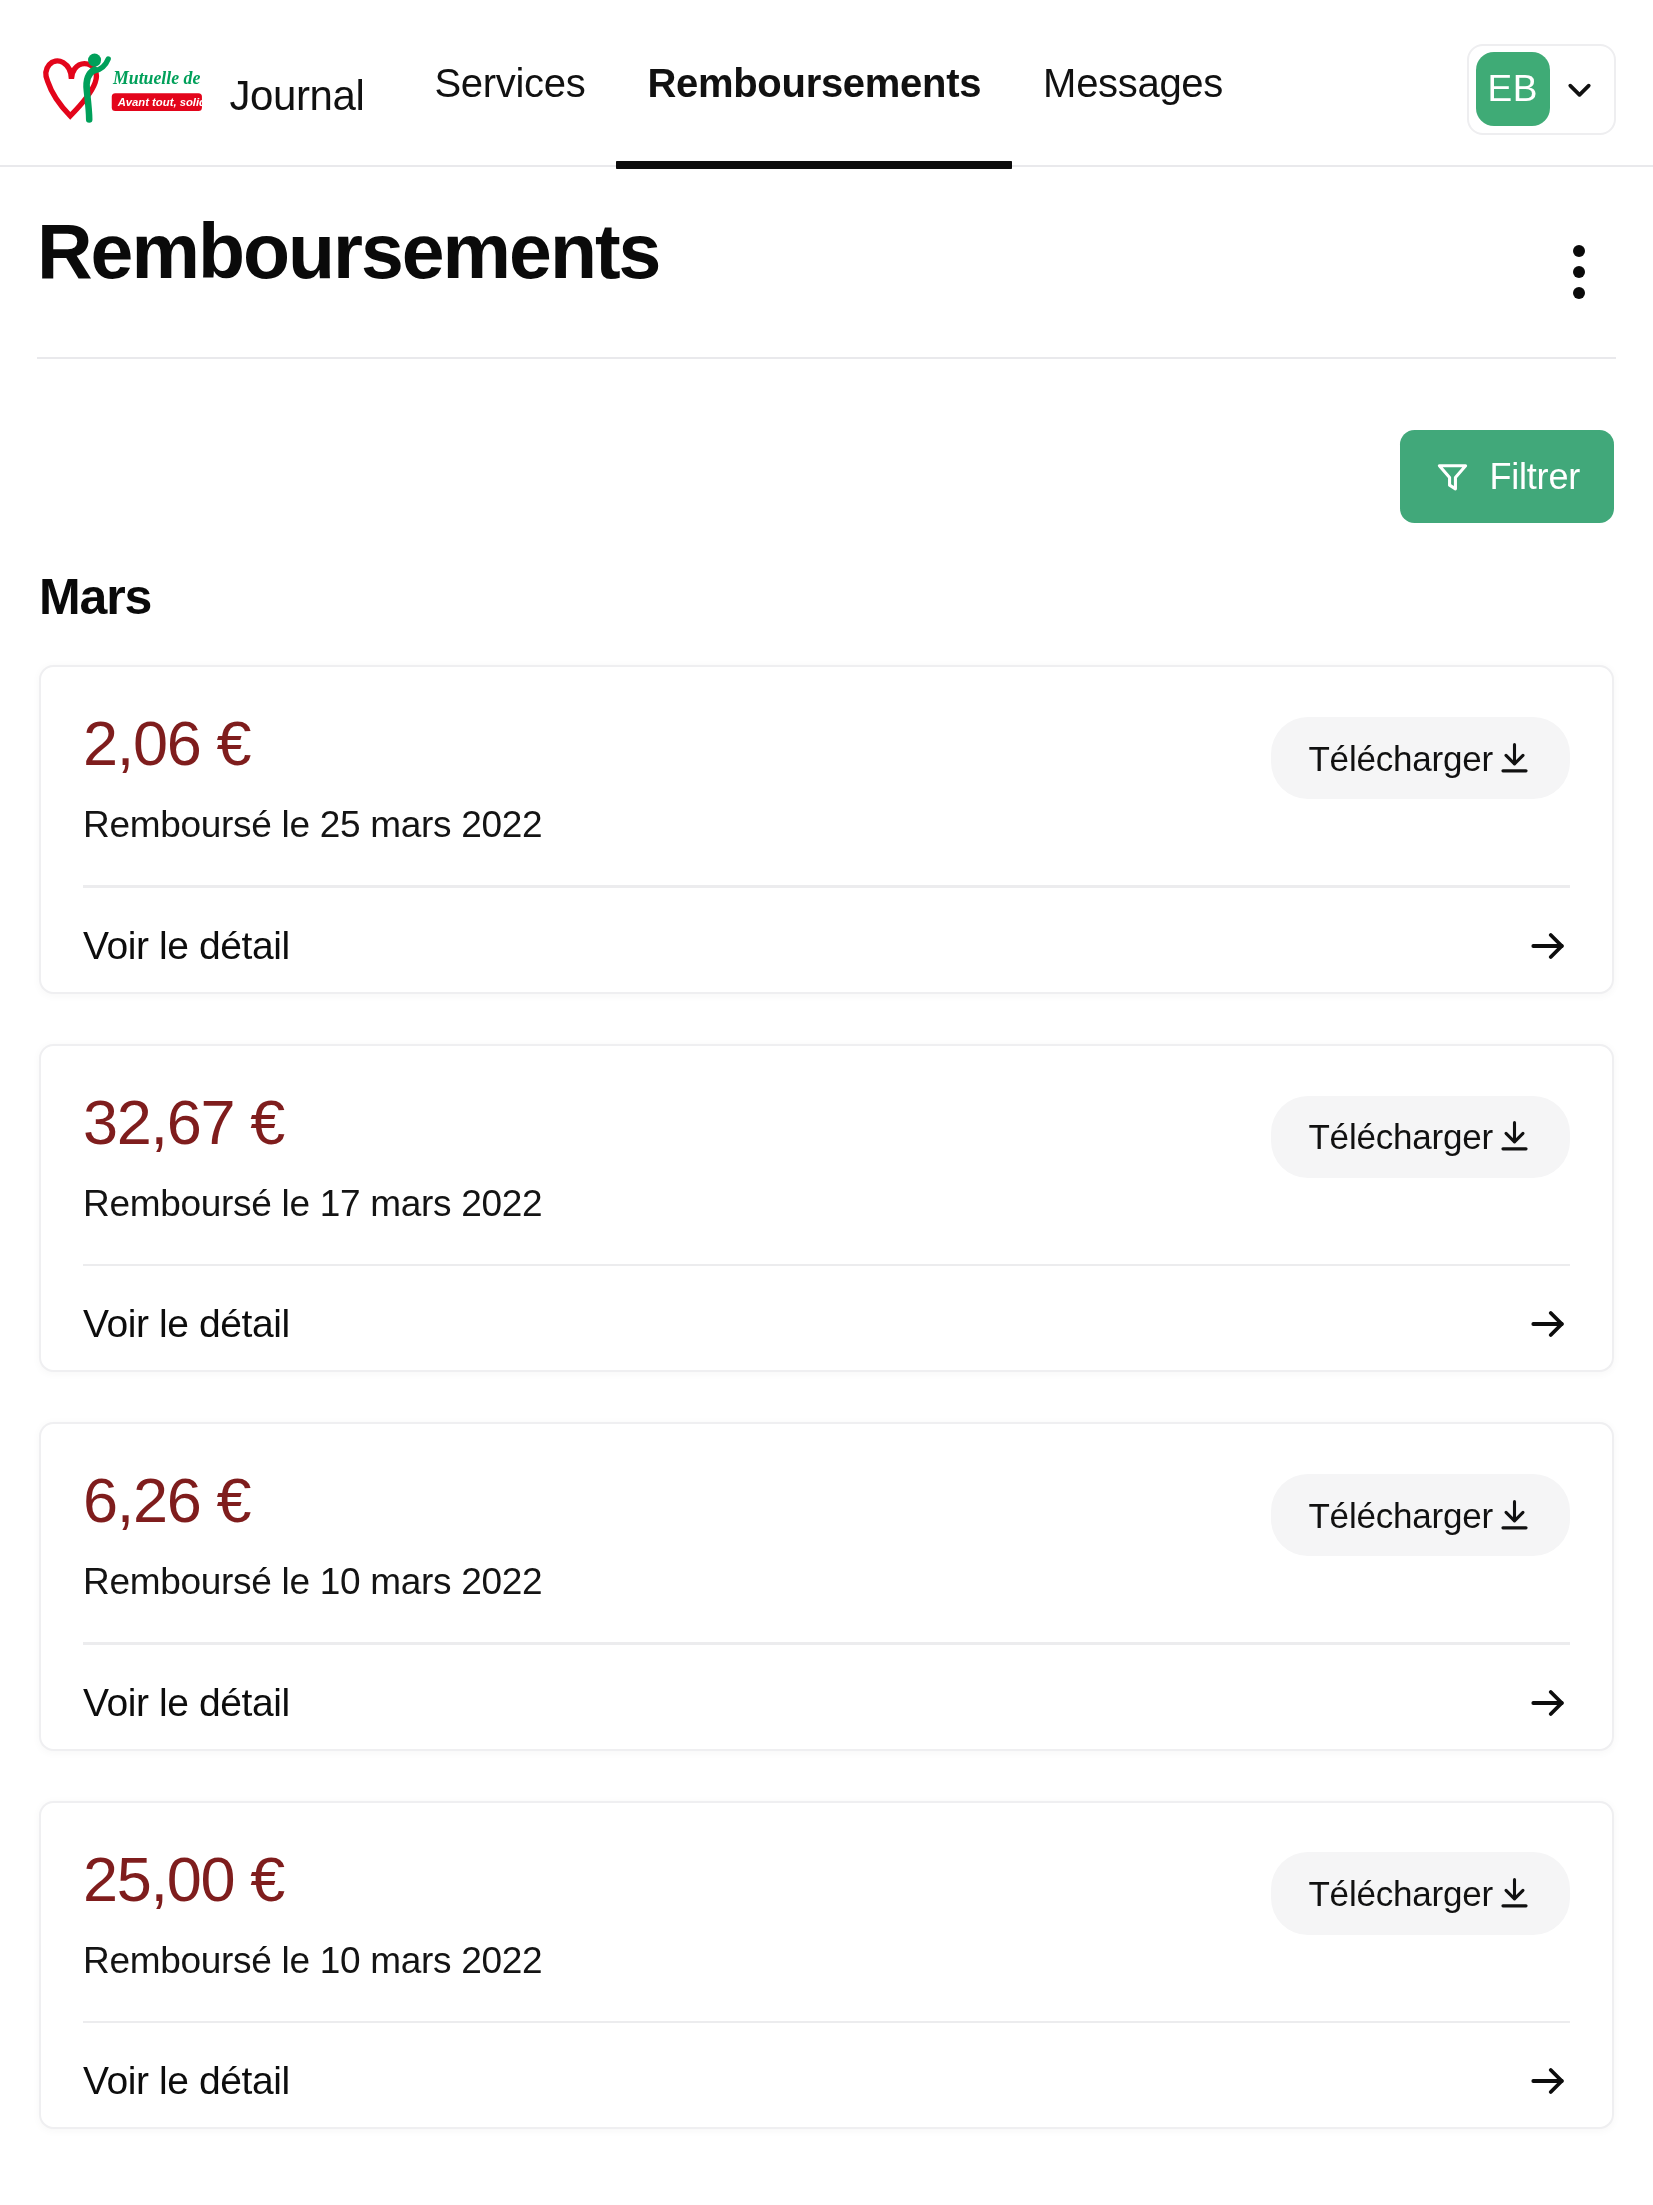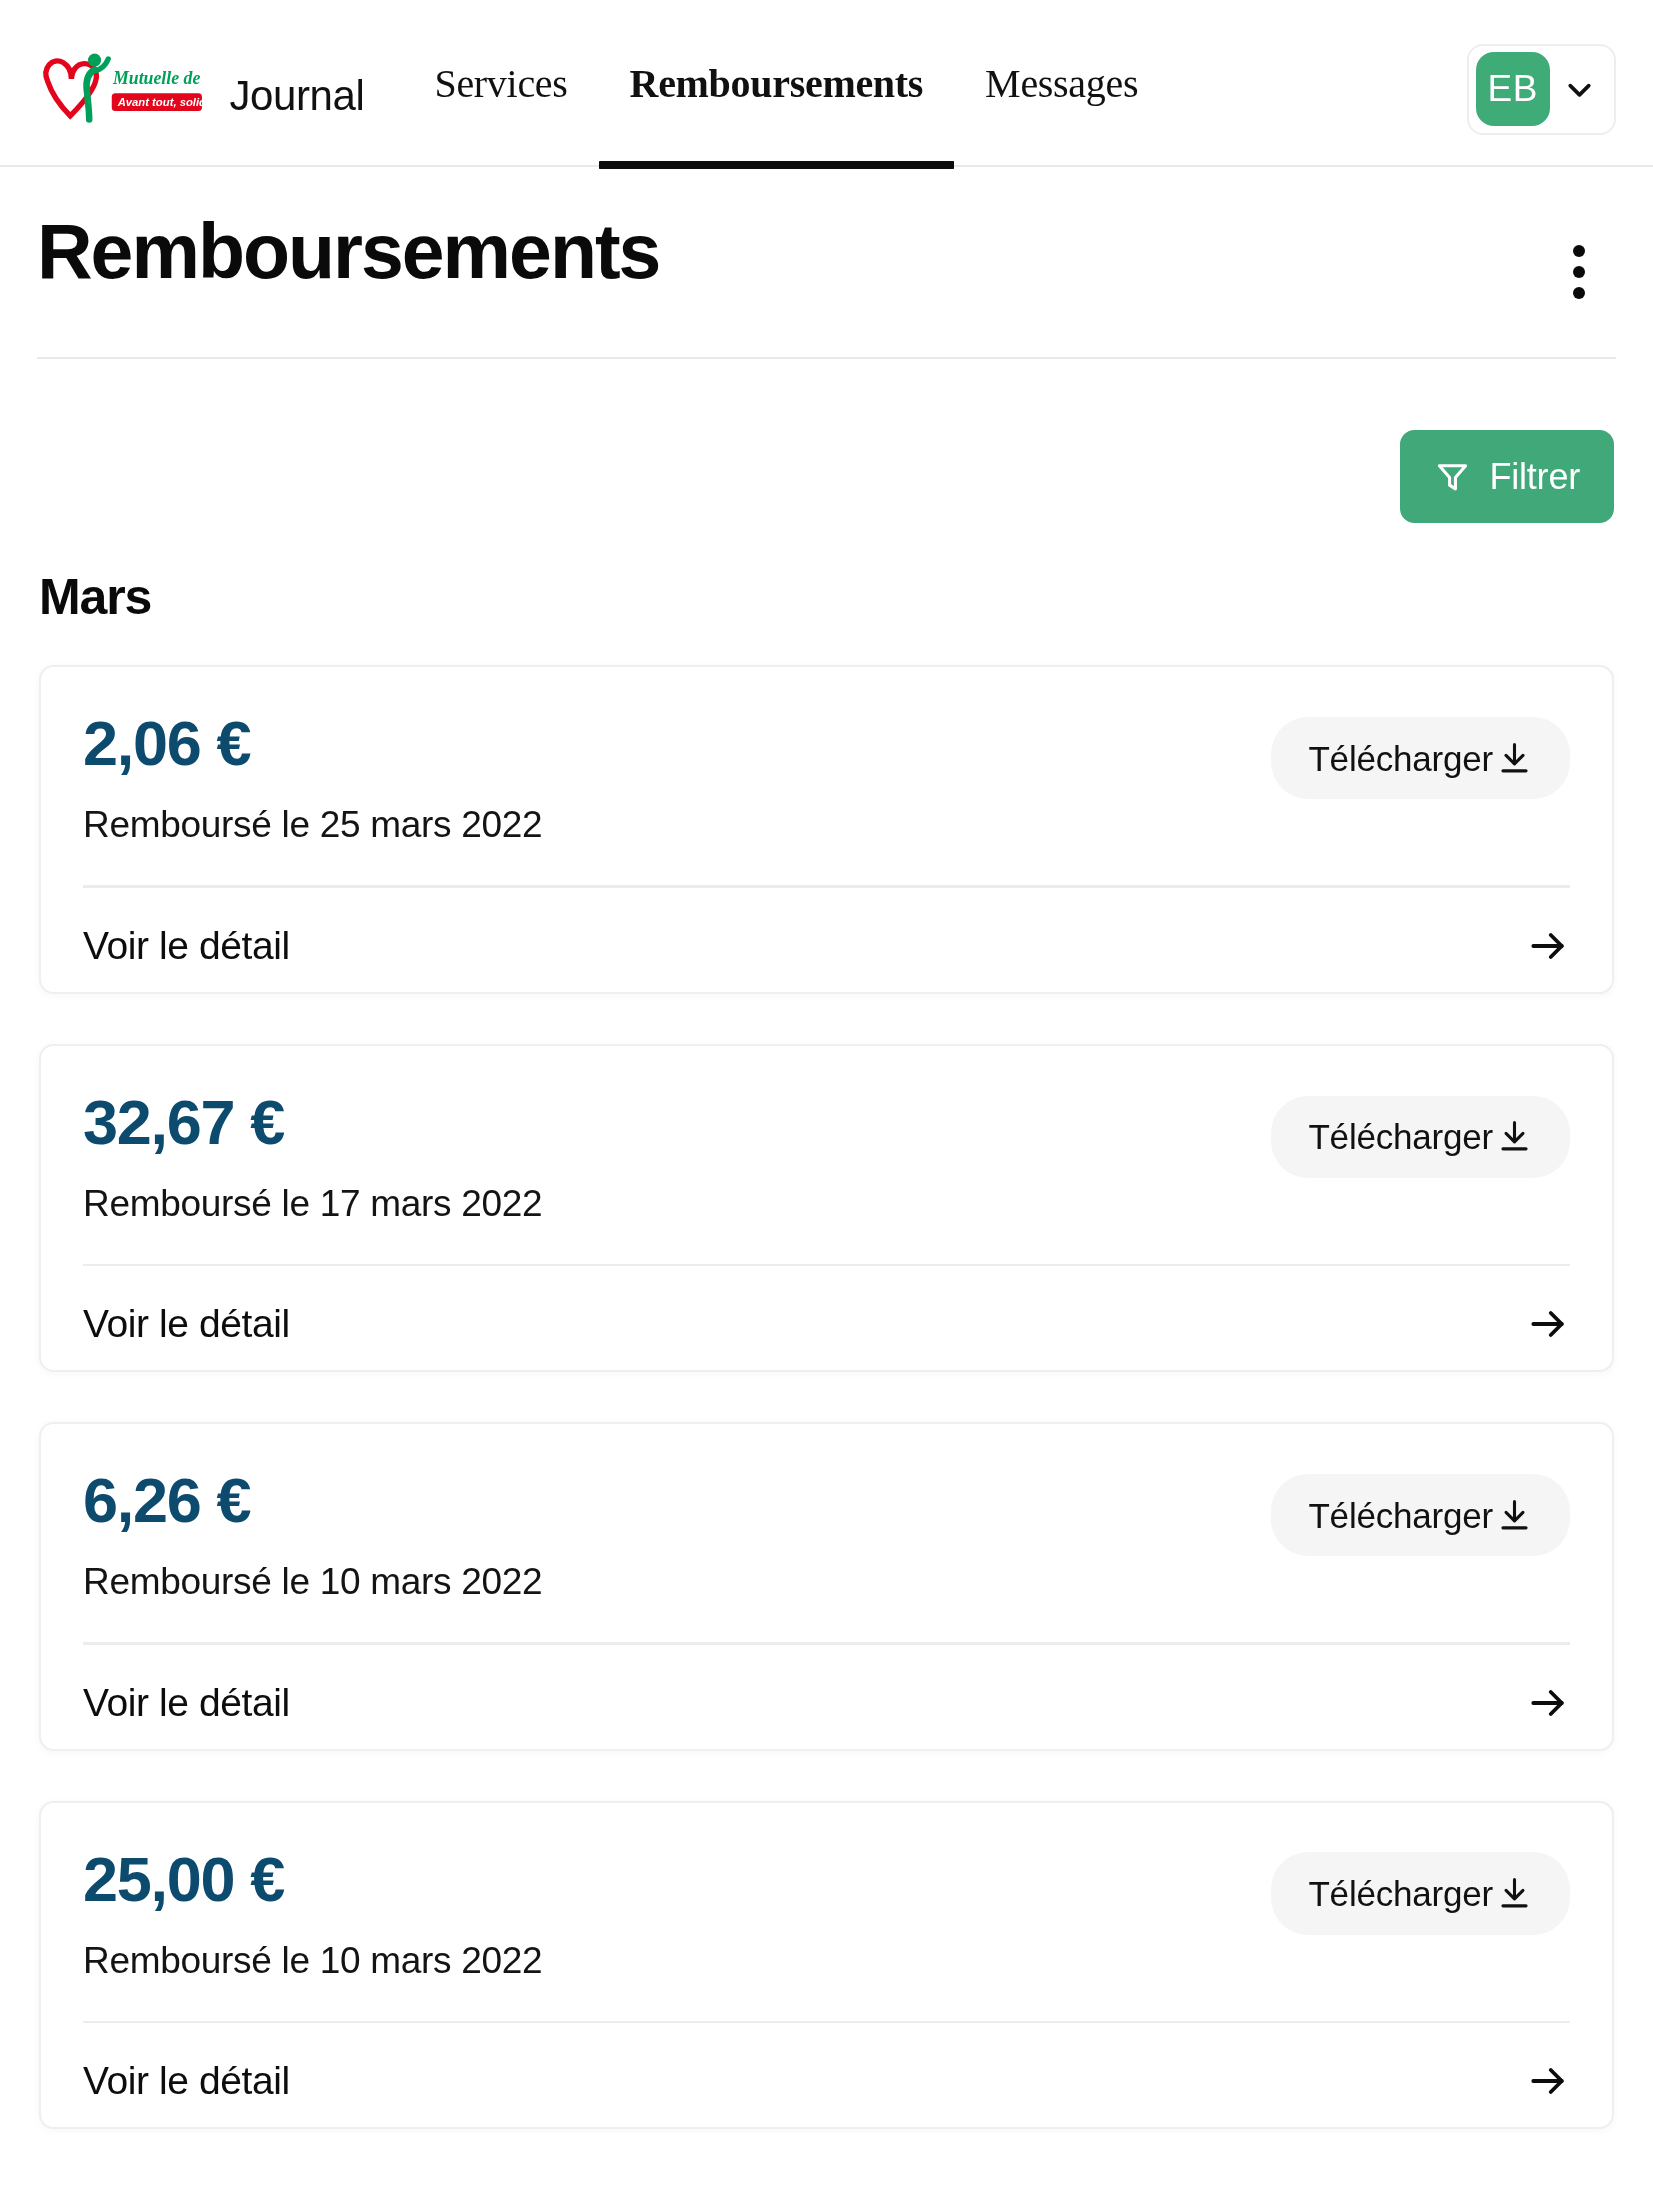--- a/index.html
+++ b/index.html
@@ -49,21 +49,20 @@
     line-height: 1;
     margin-top: 3.2px;
   }
 
   .nav {
     display: flex;
     align-items: stretch;
     height: 167px;
     margin-left: 39px;
     flex: 1 1 auto;
-    font-family: Liberation Serif, serif;
   }
 
   .nav-item {
     position: relative;
     display: flex;
     align-items: center;
     justify-content: center;
     padding: 0 31px;
     font-size: 40px;
     font-weight: 400;
@@ -228,22 +227,22 @@
 
   .card-top {
     display: flex;
     align-items: flex-start;
     justify-content: space-between;
     gap: 19.4px;
   }
 
   .amount {
     font-size: 63px;
-    font-weight: 700;
-    color: #0c4a6e;
+    font-weight: 400;
+    color: #7f1d1d;
     letter-spacing: -1.3px;
     line-height: 1;
     white-space: nowrap;
   }
 
   .refund-date {
     font-size: 37px;
     font-weight: 400;
     color: #141414;
     letter-spacing: -0.3px;

